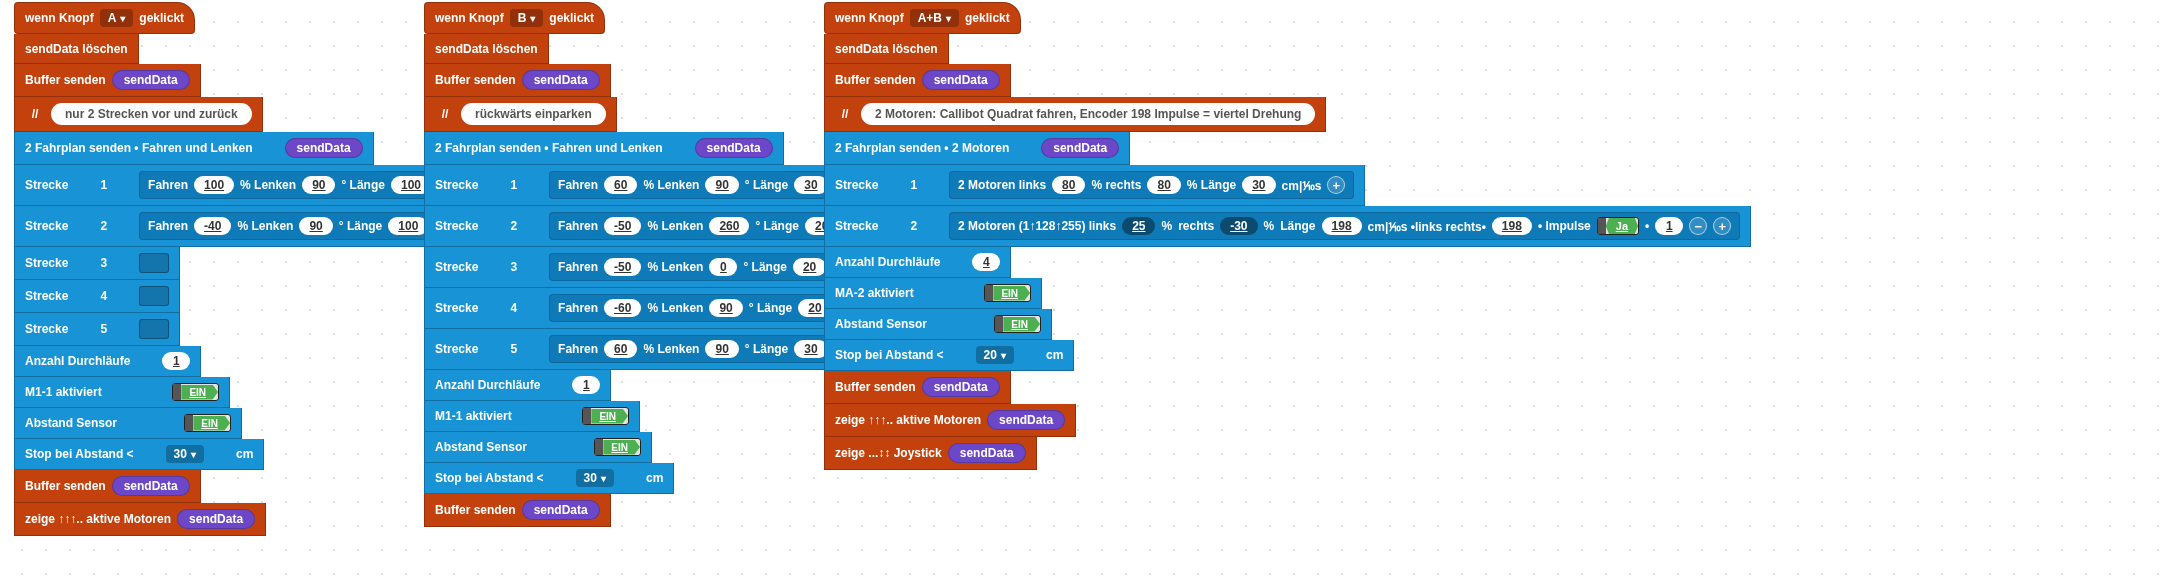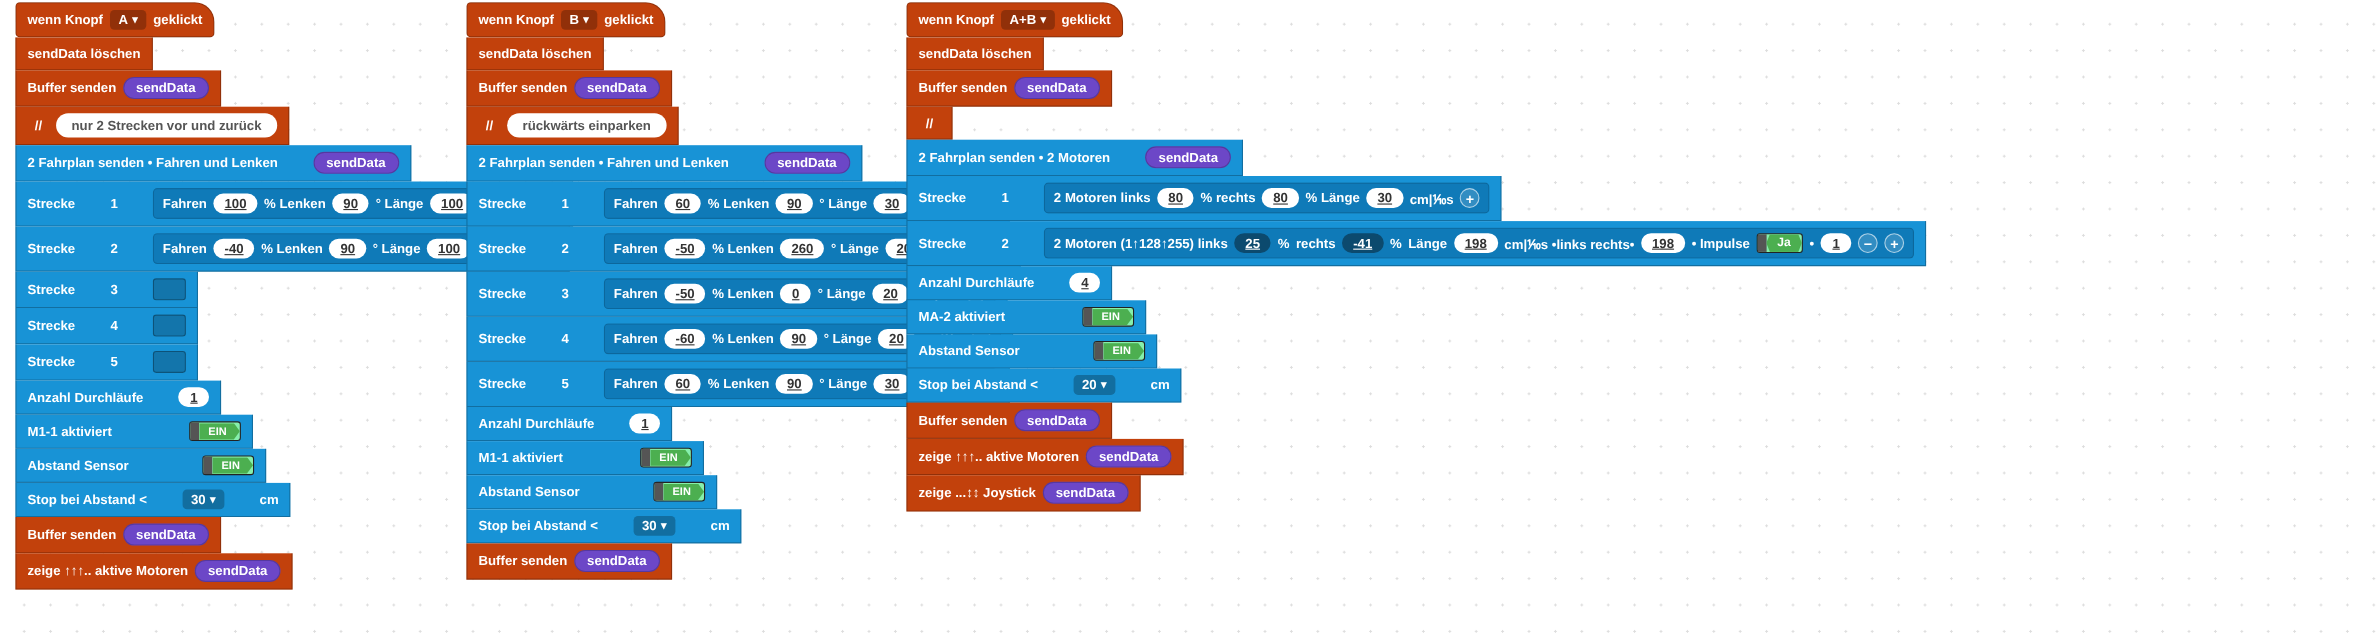--- a/index.html
+++ b/index.html
@@ -81,24 +81,25 @@
   border-radius: 50%;
   width: 18px; height: 18px;
   display: inline-flex;
   align-items: center;
   justify-content: center;
   font-size: 13px;
 }
 .toggle {
   display: inline-flex;
   align-items: center;
-  background: #86efac;
+  background: #e5e5e5;
   border-radius: 3px;
   padding: 0;
   border: 1px solid #222;
+  text-decoration: underline;
 }
 .toggle-knob {
   width: 8px; height: 16px;
   background: #555;
 }
 .toggle-label {
   background: #4caf50;
   padding: 2px 8px;
   font-size: 10px;
   clip-path: polygon(0 0, 85% 0, 100% 50%, 85% 100%, 0 100%);
@@ -363,20 +364,21 @@
   </div>
   <div class="blk magenta">
       <span>sendData löschen</span>
     </div>
   <div class="blk magenta">
       <span>Buffer senden</span> 
       <span class="pill-purple">sendData</span>
     </div>
   <div class="blk magenta">
       <span class="comment-bar">//</span>
+      <span class="text-pill">2 Motoren: Callibot Quadrat fahren, Encoder 198 Impulse = viertel Drehung</span>
     </div>
   <div class="blk blue">
       <span>2 Fahrplan senden • 2 Motoren</span> 
       <span class="pill-purple">sendData</span>
     </div>
   <div class="blk blue">
     <span>Strecke</span> 
       <span>1</span>
     <span class="inner inner-dark">
       <span>2 Motoren links</span>
@@ -390,21 +392,21 @@
     </span>
   </div>
   <div class="blk blue">
     <span>Strecke</span> 
       <span>2</span>
     <span class="inner inner-dark">
       <span>2 Motoren (1↑128↑255) links</span>
       <span class="pill pill-magenta">25</span>
       <span>%</span>
       <span>rechts</span>
-      <span class="pill pill-magenta">-41</span>
+      <span class="pill pill-magenta">-30</span>
       <span>%</span>
       <span>Länge</span>
       <span class="pill">198</span>
       <span>cm|⅒s •links rechts•</span>
       <span class="pill">198</span>
       <span>• Impulse</span>
       <span class="toggle">
           <span class="toggle-knob"></span>
           <span class="toggle-hex">Ja</span>
         </span>

